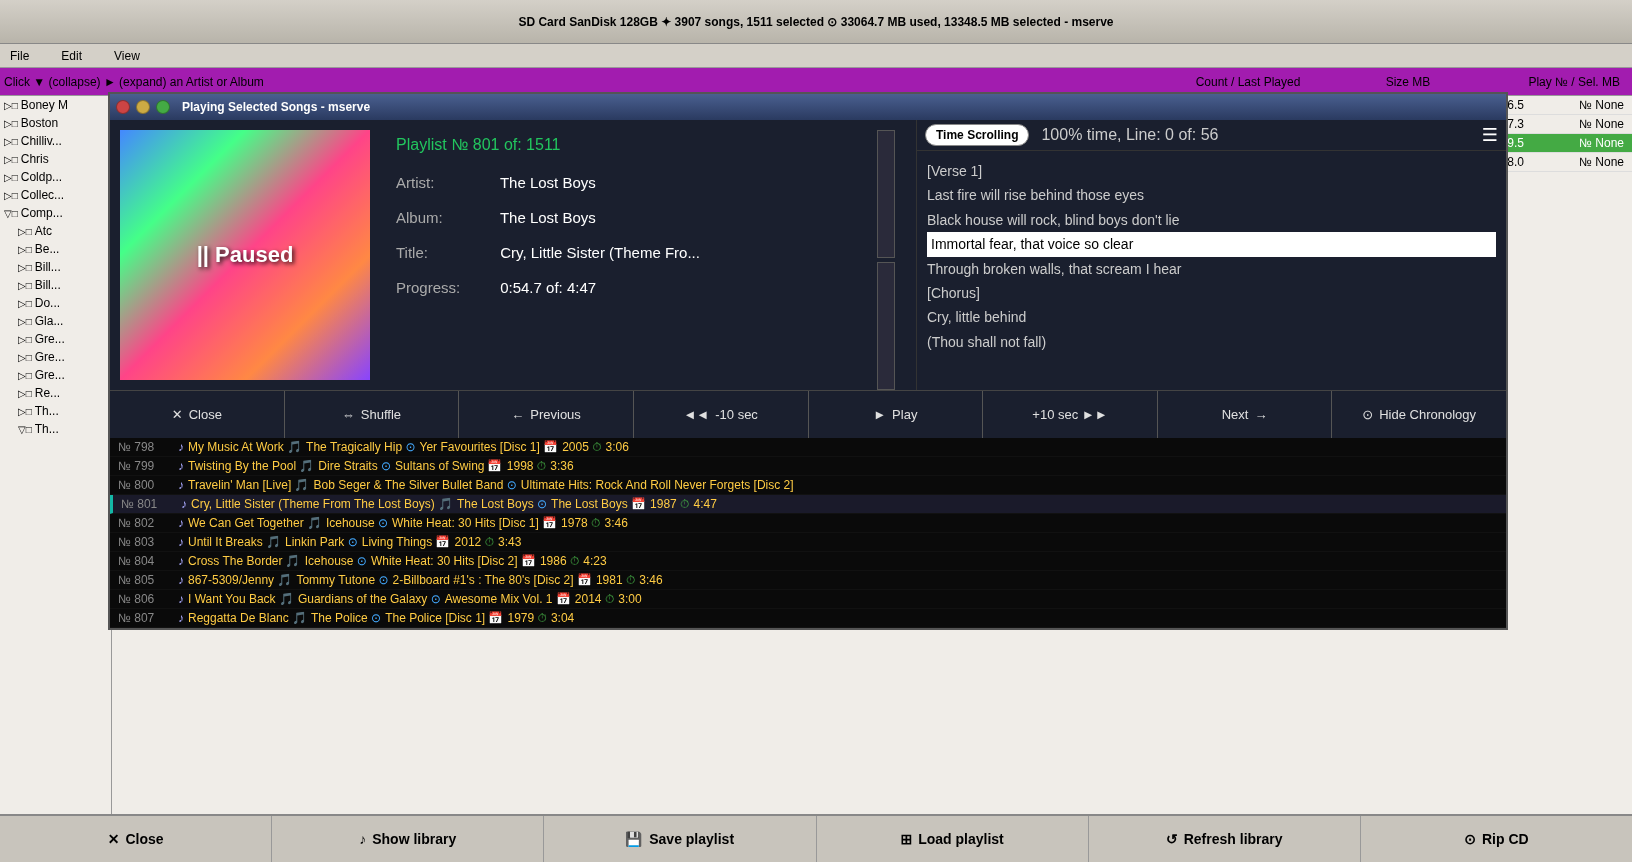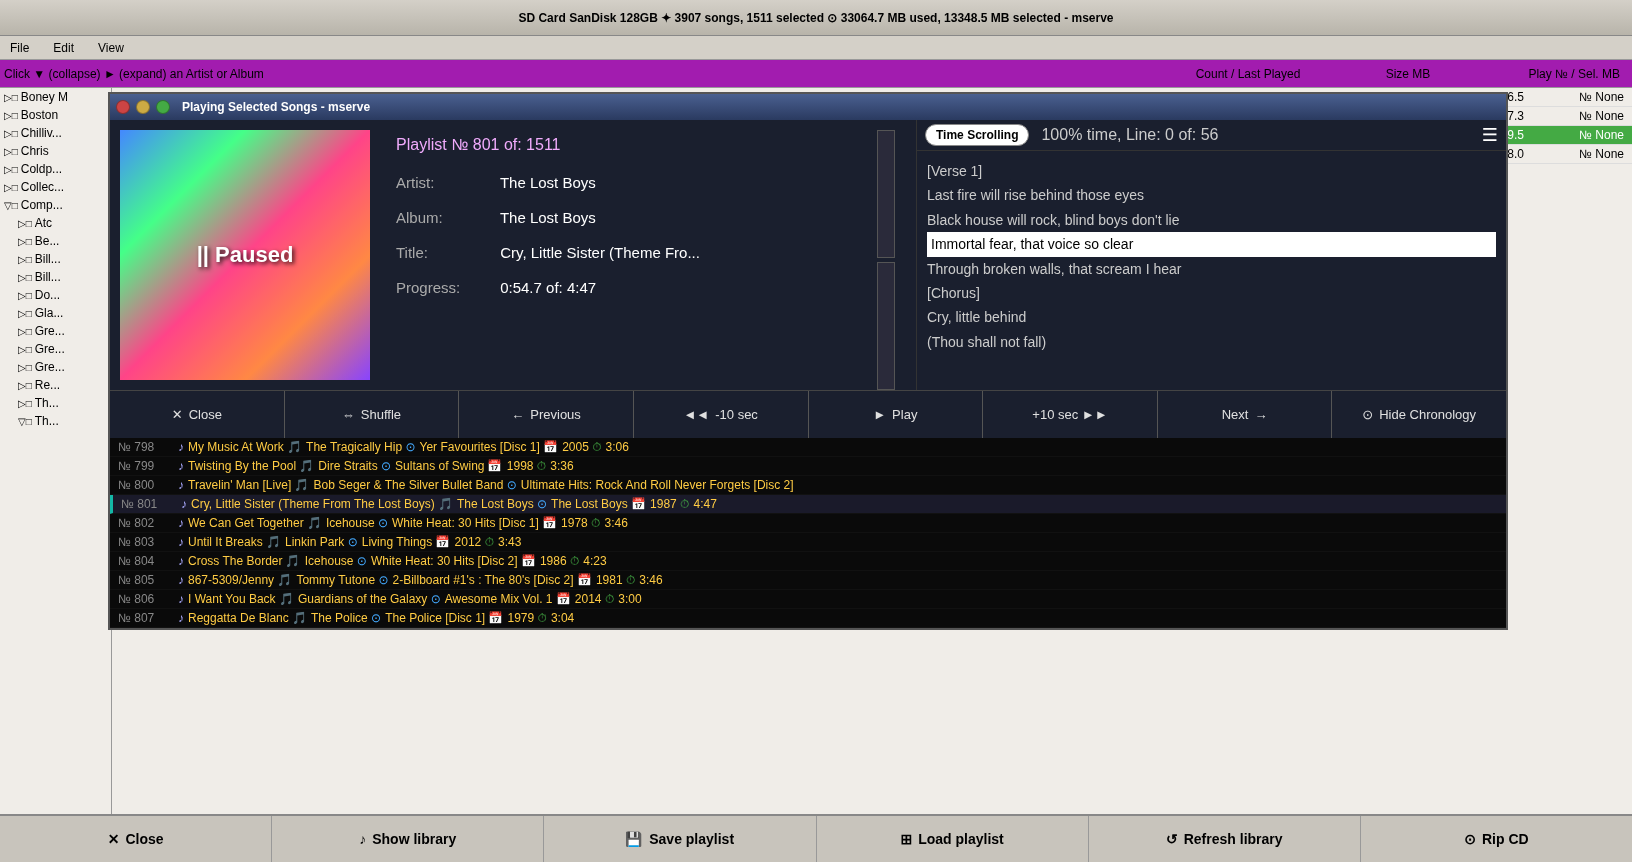--- a/index.html
+++ b/index.html
@@ -9,37 +9,37 @@
       background: #2a3a5a;
       color: #000;
       width: 1632px;
       height: 862px;
       overflow: hidden;
     }
 
     
     #title-bar {
       background: linear-gradient(to bottom, #d4d0c8, #b8b4aa);
-      height: 36px;
+      height: 44px;
       display: flex;
       align-items: center;
       padding: 0 8px;
       font-size: 12px;
       font-weight: bold;
       border-bottom: 1px solid #888;
     }
 
     
     #menu-bar {
       background: #d4d0c8;
       height: 24px;
       display: flex;
       align-items: center;
       padding: 0 4px;
-      gap: 12px;
+      gap: 20px;
       border-bottom: 1px solid #999;
       font-size: 12px;
     }
     #menu-bar span {
       cursor: pointer;
       padding: 2px 6px;
     }
 
     
     #col-headers {
@@ -157,21 +157,21 @@
     .info-label {
       color: #aaaaaa;
       width: 100px;
       display: inline-block;
     }
     .info-value {
       color: white;
       font-size: 15px;
     }
     #playlist-num {
-      color: #f0abfc;
+      color: #22c55e;
       font-size: 16px;
       margin-bottom: 20px;
     }
 
     
     #scroll-area {
       width: 60px;
       display: flex;
       flex-direction: column;
       align-items: center;

